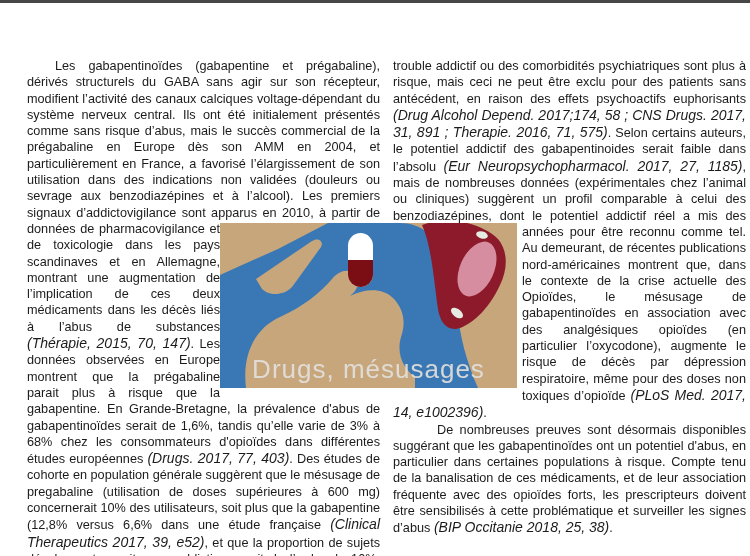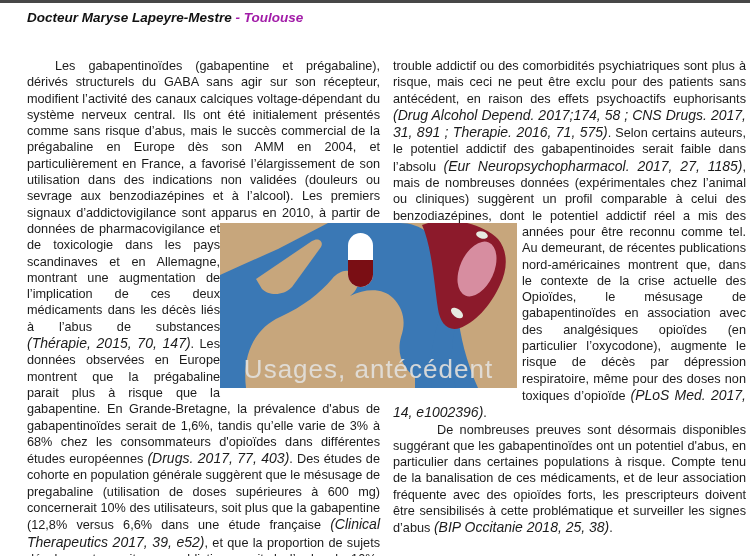--- a/index.html
+++ b/index.html
@@ -34,21 +34,20 @@
     font-size:26px; letter-spacing:1px; color:rgba(226,223,219,0.92);
   }
 </style>
 </head>
 <body>
 
 <div class="page">
   <div class="top-strip"></div>
 
   <header class="header">
-    <p class="author"><span>Docteur Maryse Lapeyre-Mestre</span><span class="sep"> - </span><span class="loc">Toulouse</span></p>
   </header>
 
   <div class="columns">
     <div class="col">
       <p class="p-first"><span>Les gabapentinoïdes (gabapentine et prégabaline), dérivés structurels du GABA sans agir sur son récepteur, modifient l’activité des canaux calciques voltage-dépendant du système nerveux central. Ils ont été initialement présentés comme sans risque d’abus, mais le succès commercial de la prégabaline en Europe dès son AMM en 2004, et particulièrement en France, a favorisé l’élargissement de son utilisation dans des indications non validées (douleurs ou sevrage aux benzodiazépines et à l’alcool). Les premiers signaux d’addictovigilance sont apparus en 2010, à partir de données de </span><span class="spacer-right"></span><span>pharmacovigilance et de toxicologie dans les pays scandinaves et en Allemagne, montrant une augmentation de l’implication de ces deux médicaments dans les décès liés à l’abus de substances </span><span class="cite">(Thérapie, 2015, 70, 147)</span><span>. Les données observées en Europe montrent que la prégabaline parait plus à risque que la gabapentine. En Grande-Bretagne, la prévalence d'abus de gabapentinoïdes serait de 1,6%, tandis qu’elle varie de 3% à 68% chez les consommateurs d'opioïdes dans différentes études européennes </span><span class="cite">(Drugs. 2017, 77, 403)</span><span>. Des études de cohorte en population générale suggèrent que le mésusage de pregabaline (utilisation de doses supérieures à 600 mg) concernerait 10% des utilisateurs, soit plus que la gabapentine (12,8% versus 6,6% dans une étude française </span><span class="cite">(Clinical Therapeutics 2017, 39, e52)</span><span>, et que la proportion de sujets développant ensuite une addiction serait de l’ordre de 10%. Les patients présentant un</span></p>
     </div>
 
     <div class="col">
       <p><span>trouble addictif ou des comorbidités psychiatriques sont plus à risque, mais ceci ne peut être exclu pour des patients sans antécédent, en raison des effets psychoactifs euphorisants </span><span class="cite">(Drug Alcohol Depend. 2017;174, 58 ; CNS Drugs. 2017, 31, 891 ; Therapie. 2016, 71, 575)</span><span>. Selon certains auteurs, le potentiel addictif des gabapentinoides serait faible dans l’absolu </span><span class="cite">(Eur Neuropsychopharmacol. 2017, 27, 1185)</span><span>, mais de nombreuses données (expérimentales chez l’animal ou cliniques) suggèrent un profil comparable à celui des benzodiazépines, dont le potentiel addictif réel a mis des années pour être reconnu comme tel. </span><span class="spacer-left"></span><span>Au demeurant, de récentes publications nord-américaines montrent que, dans le contexte de la crise actuelle des Opioïdes, le mésusage de gabapentinoïdes en association avec des analgésiques opioïdes (en particulier l’oxycodone), augmente le risque de décès par dépression respiratoire, même pour des doses non toxiques d’opioïde </span><span class="cite">(PLoS Med. 2017, 14, e1002396)</span><span>.</span></p>
       <p class="p2"><span>De nombreuses preuves sont désormais disponibles suggérant que les gabapentinoïdes ont un potentiel d'abus, en particulier dans certaines populations à risque. Compte tenu de la banalisation de ces médicaments, et de leur association fréquente avec des opioïdes forts, les prescripteurs doivent être sensibilisés à cette problématique et surveiller les signes d’abus </span><span class="cite">(BIP Occitanie 2018, 25, 38)</span><span>.</span></p>
@@ -69,15 +68,15 @@
       <ellipse cx="262" cy="12" rx="6" ry="3.5" transform="rotate(15 262 12)" fill="#e6ebe1"></ellipse>
 
       <path d="M0,0 L108,0 L58,26 L22,42 L0,52 Z" fill="#c7a67c"></path>
 
       <path d="M26,165 C22,132 34,106 60,94 C84,83 100,70 112,56 C119,48 128,45 134,51 C141,58 138,67 130,73 C146,65 163,65 173,75 C184,86 186,100 181,114 C176,132 184,146 195,154 L195,165 Z" fill="#c7a67c"></path>
       <path d="M36,56 L92,18 C98,14 104,18 101,24 L72,64 C62,74 48,72 42,66 Z" fill="#c7a67c"></path>
 
       <rect x="128" y="10" width="25" height="54" rx="12.5" fill="#ffffff"></rect>
       <path d="M128,37 h25 v14.5 a12.5,12.5 0 0 1 -25,0 Z" fill="#7a0e14"></path>
     </svg>
-    <figcaption class="caption">Usages, antécédent</figcaption>
+    <figcaption class="caption">Drugs, mésusages</figcaption>
   </figure>
 </div>
 
 </body></html>

